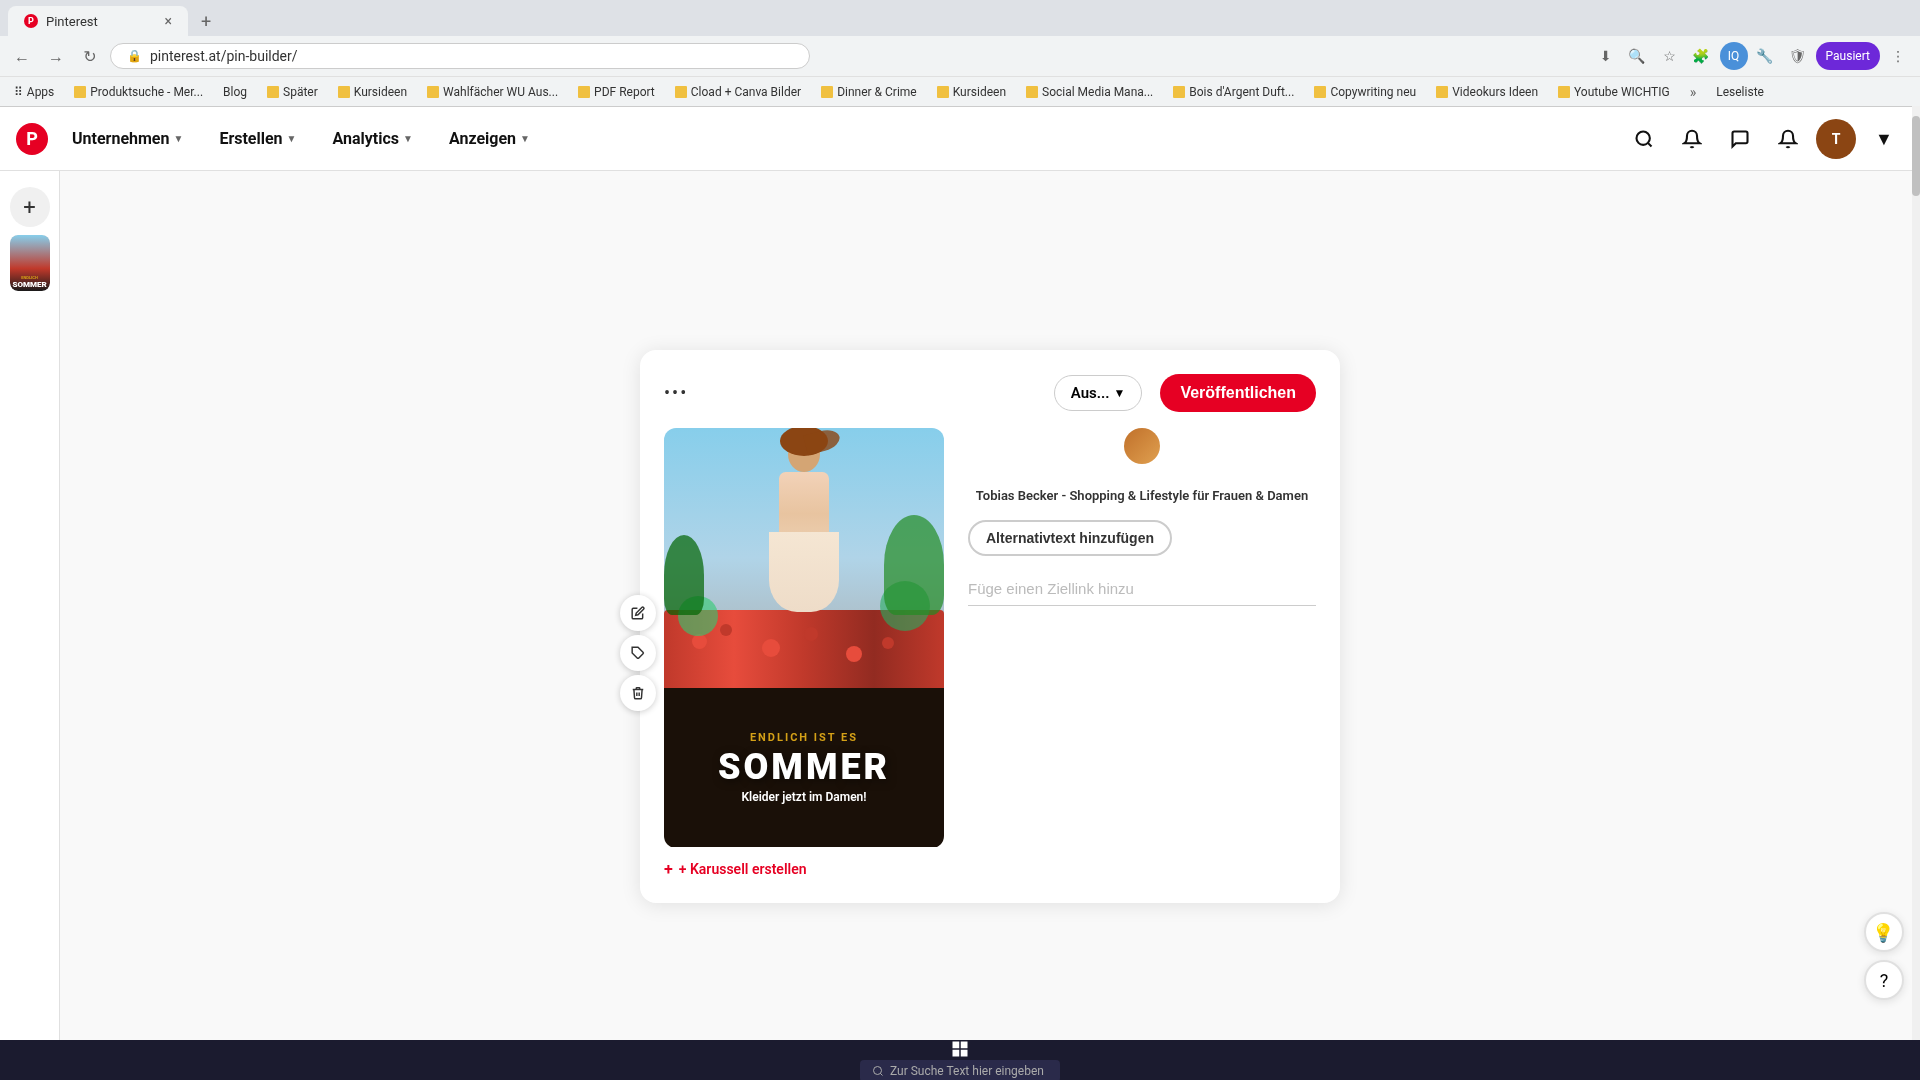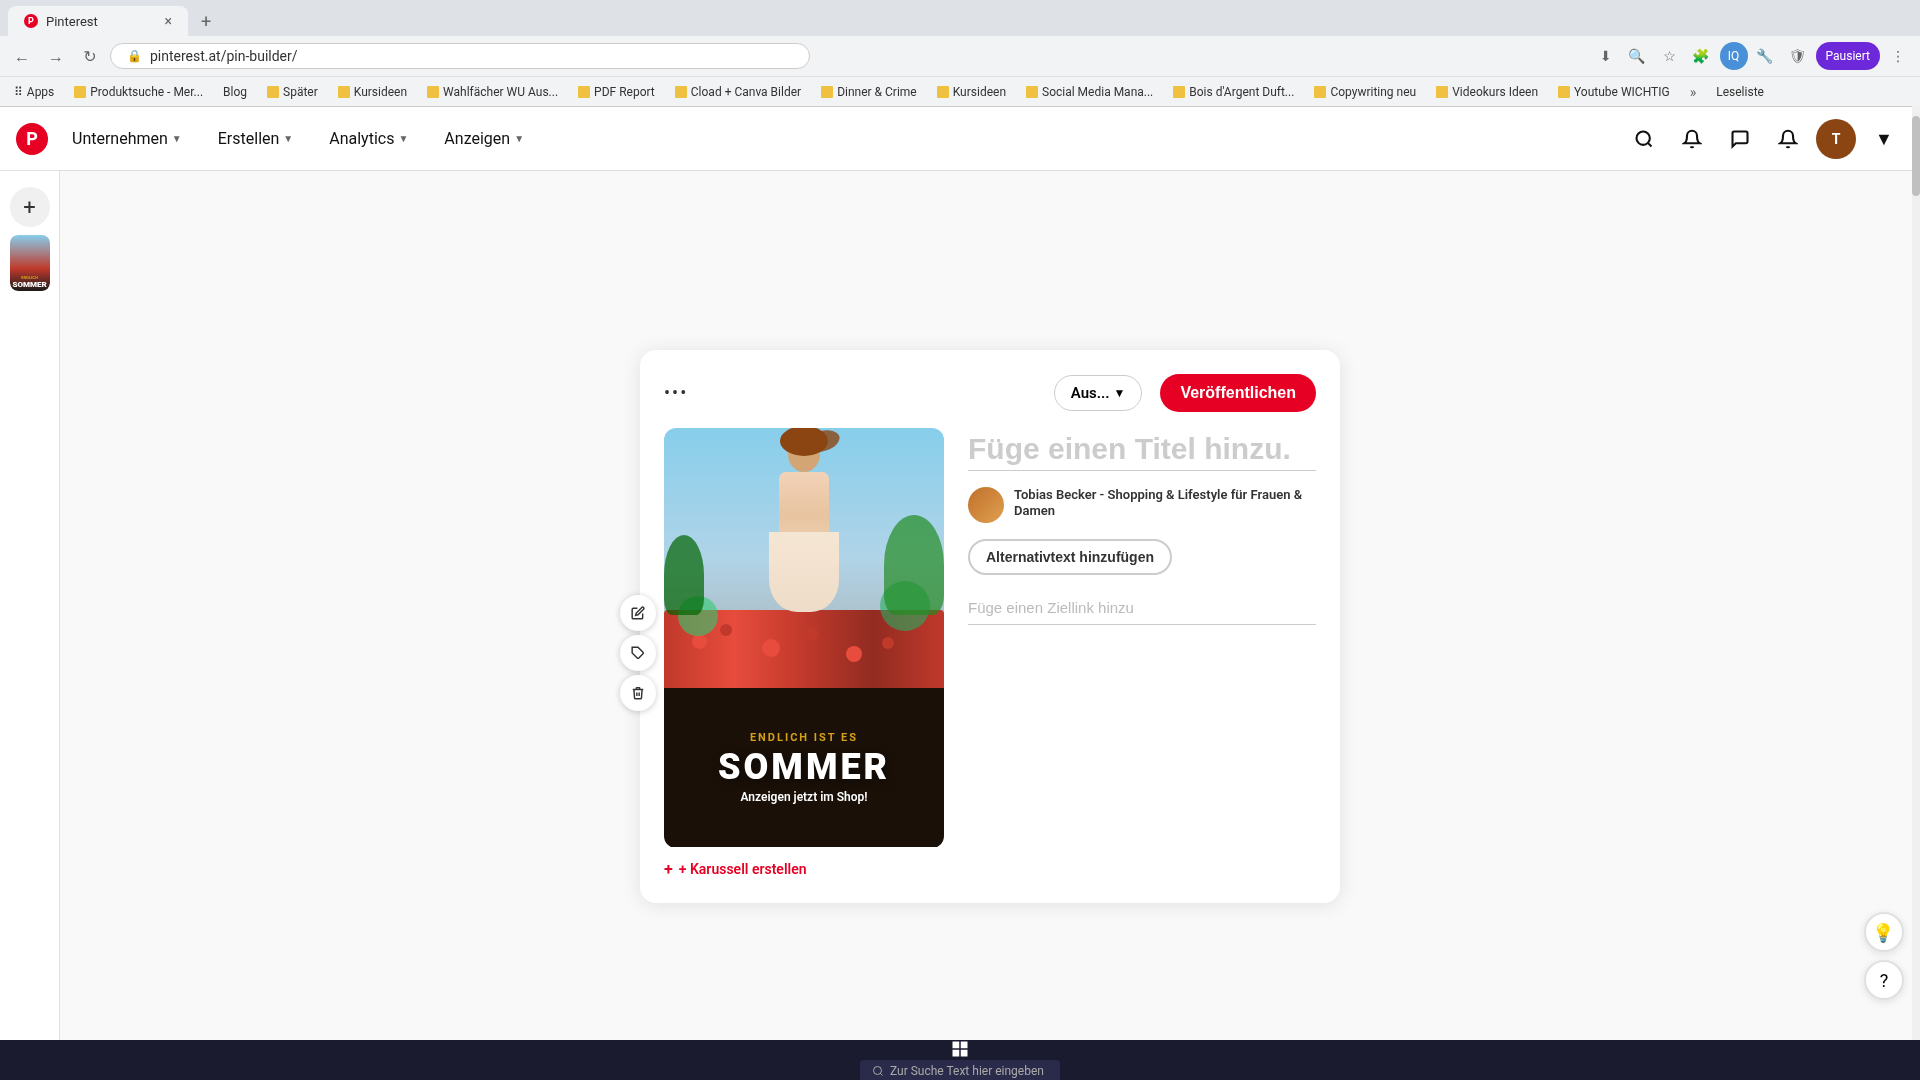--- a/index.html
+++ b/index.html
@@ -27,21 +27,21 @@
     .bookmark-folder { width: 12px; height: 12px; background: #f0c040; border-radius: 1px; display: inline-block; }
     .bookmark-more { color: #666; font-size: 14px; padding: 2px 6px; cursor: pointer; }
 
     
     .pinterest-app { height: calc(1080px - 106px); display: flex; flex-direction: column; background: #fff; }
 
     
     .pinterest-nav { height: 64px; display: flex; align-items: center; padding: 0 16px; border-bottom: 1px solid #e0e0e0; gap: 12px; position: relative; }
     .pinterest-logo { color: #e60023; font-size: 24px; font-weight: bold; display: flex; align-items: center; gap: 6px; cursor: pointer; }
     .pinterest-logo .p-icon { background: #e60023; color: white; border-radius: 50%; width: 32px; height: 32px; display: flex; align-items: center; justify-content: center; font-weight: bold; font-size: 18px; }
-    .nav-menu-item { display: flex; align-items: center; gap: 4px; font-size: 16px; font-weight: 400; color: #111; cursor: pointer; padding: 8px 12px; border-radius: 24px; }
+    .nav-menu-item { display: flex; align-items: center; gap: 4px; font-size: 16px; font-weight: 700; color: #111; cursor: pointer; padding: 8px 12px; border-radius: 24px; }
     .nav-chevron { font-size: 10px; color: #666; }
     .nav-right { margin-left: auto; display: flex; align-items: center; gap: 8px; }
     .nav-icon-btn { width: 40px; height: 40px; display: flex; align-items: center; justify-content: center; border-radius: 50%; cursor: pointer; font-size: 18px; color: #111; }
     .avatar-btn { width: 40px; height: 40px; border-radius: 50%; background: #8B4513; display: flex; align-items: center; justify-content: center; cursor: pointer; color: white; font-size: 14px; font-weight: bold; overflow: hidden; }
 
     
     .main-content { flex: 1; display: flex; overflow: hidden; }
 
     
     .left-sidebar { width: 60px; display: flex; flex-direction: column; align-items: center; padding-top: 16px; border-right: 1px solid #e0e0e0; gap: 8px; }
@@ -68,21 +68,21 @@
     .tool-btn { width: 36px; height: 36px; background: white; border-radius: 50%; display: flex; align-items: center; justify-content: center; cursor: pointer; box-shadow: 0 1px 6px rgba(0,0,0,0.2); font-size: 14px; }
 
     .add-carousel { margin-top: 12px; display: flex; align-items: center; gap: 6px; color: #e60023; font-size: 14px; font-weight: 600; cursor: pointer; }
     .add-carousel-icon { font-size: 16px; }
 
     
     .form-panel { flex: 1; display: flex; flex-direction: column; gap: 16px; }
     .title-input { border: none; border-bottom: 1px solid #ccc; font-size: 30px; font-weight: 700; color: #bbb; width: 100%; padding: 4px 0; outline: none; }
     .title-input::placeholder { color: #ccc; }
 
-    .author-row { display: flex; gap: 10px; }
+    .author-row { display: flex; align-items: center; gap: 24px; flex-direction: column; }
     .author-avatar { width: 36px; height: 36px; border-radius: 50%; background: #e0a050; overflow: hidden; flex-shrink: 0; }
     .author-avatar-inner { width: 100%; height: 100%; background: linear-gradient(135deg, #c0702a, #e0a050); }
     .author-name { font-size: 13px; font-weight: 600; color: #333; line-height: 1.3; }
 
     .description-input { border: none; border-bottom: 1px solid #ccc; font-size: 15px; color: #bbb; width: 100%; padding: 8px 0; outline: none; background: transparent; }
     .description-input::placeholder { color: #bbb; }
 
     .alt-text-btn { display: inline-flex; align-items: center; border: 2px solid #ccc; border-radius: 24px; padding: 8px 16px; font-size: 14px; font-weight: 600; color: #333; cursor: pointer; background: white; width: fit-content; }
 
     .link-input { border: none; border-bottom: 1px solid #ccc; font-size: 15px; color: #bbb; width: 100%; padding: 8px 0; outline: none; background: transparent; }
@@ -351,33 +351,32 @@
                   </div>
                 </div>
 
                 <div style="position:absolute;bottom:28%;right:0;width:60px;height:100px;background:#228B22;border-radius:50% 50% 20% 20%;opacity:0.7;"></div>
                 <div style="position:absolute;bottom:28%;left:0;width:40px;height:80px;background:#006400;border-radius:50% 50% 20% 20%;opacity:0.7;"></div>
               </div>
 
               <div style="width:100%;height:38%;background:#1a1008;display:flex;flex-direction:column;align-items:center;justify-content:center;gap:2px;">
                 <span style="color:#d4a017;font-size:11px;font-weight:700;letter-spacing:2px;">ENDLICH IST ES</span>
                 <span style="color:white;font-size:36px;font-weight:900;letter-spacing:3px;text-shadow:2px 2px 8px rgba(0,0,0,0.5);">SOMMER</span>
-                <span style="color:white;font-size:12px;font-weight:600;">Anzeigen jetzt im Shop!</span>
+                <span style="color:white;font-size:12px;font-weight:600;">Kleider jetzt im Damen!</span>
               </div>
             </div>
 
             <div class="add-carousel">
               <span class="add-carousel-icon">+</span>
               <span>+ Karussell erstellen</span>
             </div>
           </div>
 
           <div class="form-panel">
 
-            <input class="title-input" type="text" placeholder="Füge einen Titel hinzu." style="">
 
             <div class="author-row">
               <div class="author-avatar">
                 <div class="author-avatar-inner"></div>
               </div>
               <span class="author-name">Tobias Becker - Shopping &amp; Lifestyle für Frauen &amp; Damen</span>
             </div>
 
 
             <button class="alt-text-btn">Alternativtext hinzufügen</button>

